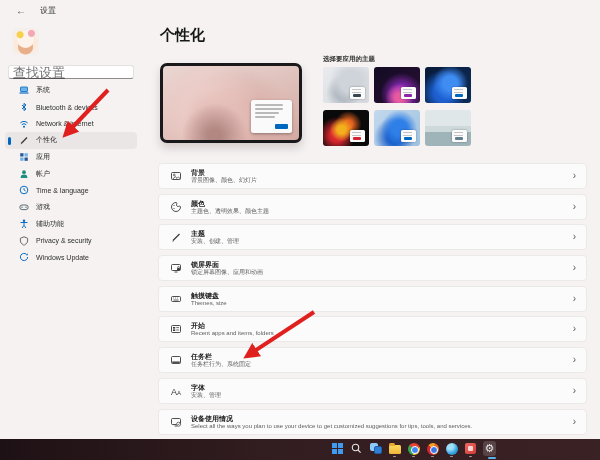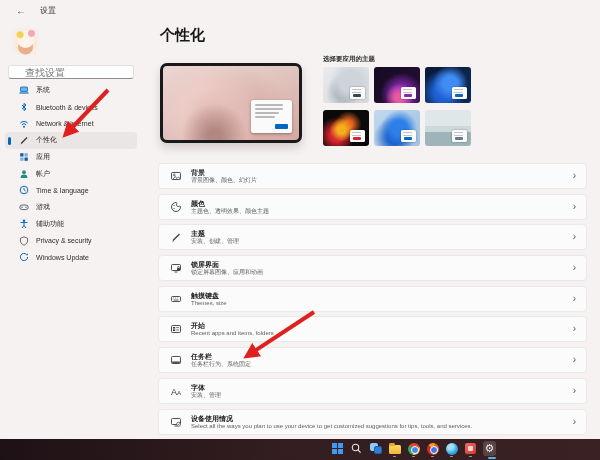--- a/index.html
+++ b/index.html
@@ -19,21 +19,21 @@
   .avatar { position:absolute; left:12px; top:8px; width:27px; height:27px; border-radius:6px;
     background:
       radial-gradient(circle at 30% 25%, #f7d14c 0 3px, transparent 4px),
       radial-gradient(circle at 72% 20%, #f4a7b4 0 3px, transparent 4px),
       radial-gradient(circle at 50% 42%, #fdf3ea 0 8px, transparent 9px),
       radial-gradient(circle at 50% 70%, #e8b08a 0 7px, transparent 8px),
       radial-gradient(circle at 50% 55%, #fce9d9 0 11px, #f6efe9 12px);
   }
   .search-box { position:absolute; left:8px; top:45px; width:126px; height:14px; background:#fff;
     border:1px solid #e3e1e0; border-bottom:1px solid #8f8d8c; border-radius:3px; display:flex; align-items:center; }
-  .search-box input { flex:1; border:none; outline:none; background:transparent; font-size:10px; color:#555; padding:0 16px; font-family:inherit; }
+  .search-box input { flex:1; border:none; outline:none; background:transparent; font-size:13px; color:#555; padding:0 4px; font-family:inherit;text-decoration:underline; }
   .search-box svg { margin-right:4px; flex:0 0 auto; }
   .nav { position:absolute; left:5px; top:62px; width:132px; }
   .nav-item { position:relative; height:16.7px; display:flex; align-items:center; gap:7px; padding-left:14px; border-radius:4px; cursor:default; }
   .nav-item.selected { background:#eae6e5; }
   .nav-item.selected::before { content:""; position:absolute; left:3px; top:4.5px; width:2.5px; height:8px; border-radius:2px; background:#0067c0; }
   .nav-label { font-size:7px; color:#2d2d2d; white-space:nowrap; }
   .sicon { width:10px; height:10px; flex:0 0 auto; display:block; }
   
   .heading { position:absolute; left:160px; top:26px; font-size:15px; font-weight:700; color:#171717; }
   .monitor { position:absolute; left:160px; top:63px; width:142px; height:80px; background:#19191b; border-radius:7px; padding:3px; box-shadow:0 5px 9px rgba(120,90,90,.25); }

